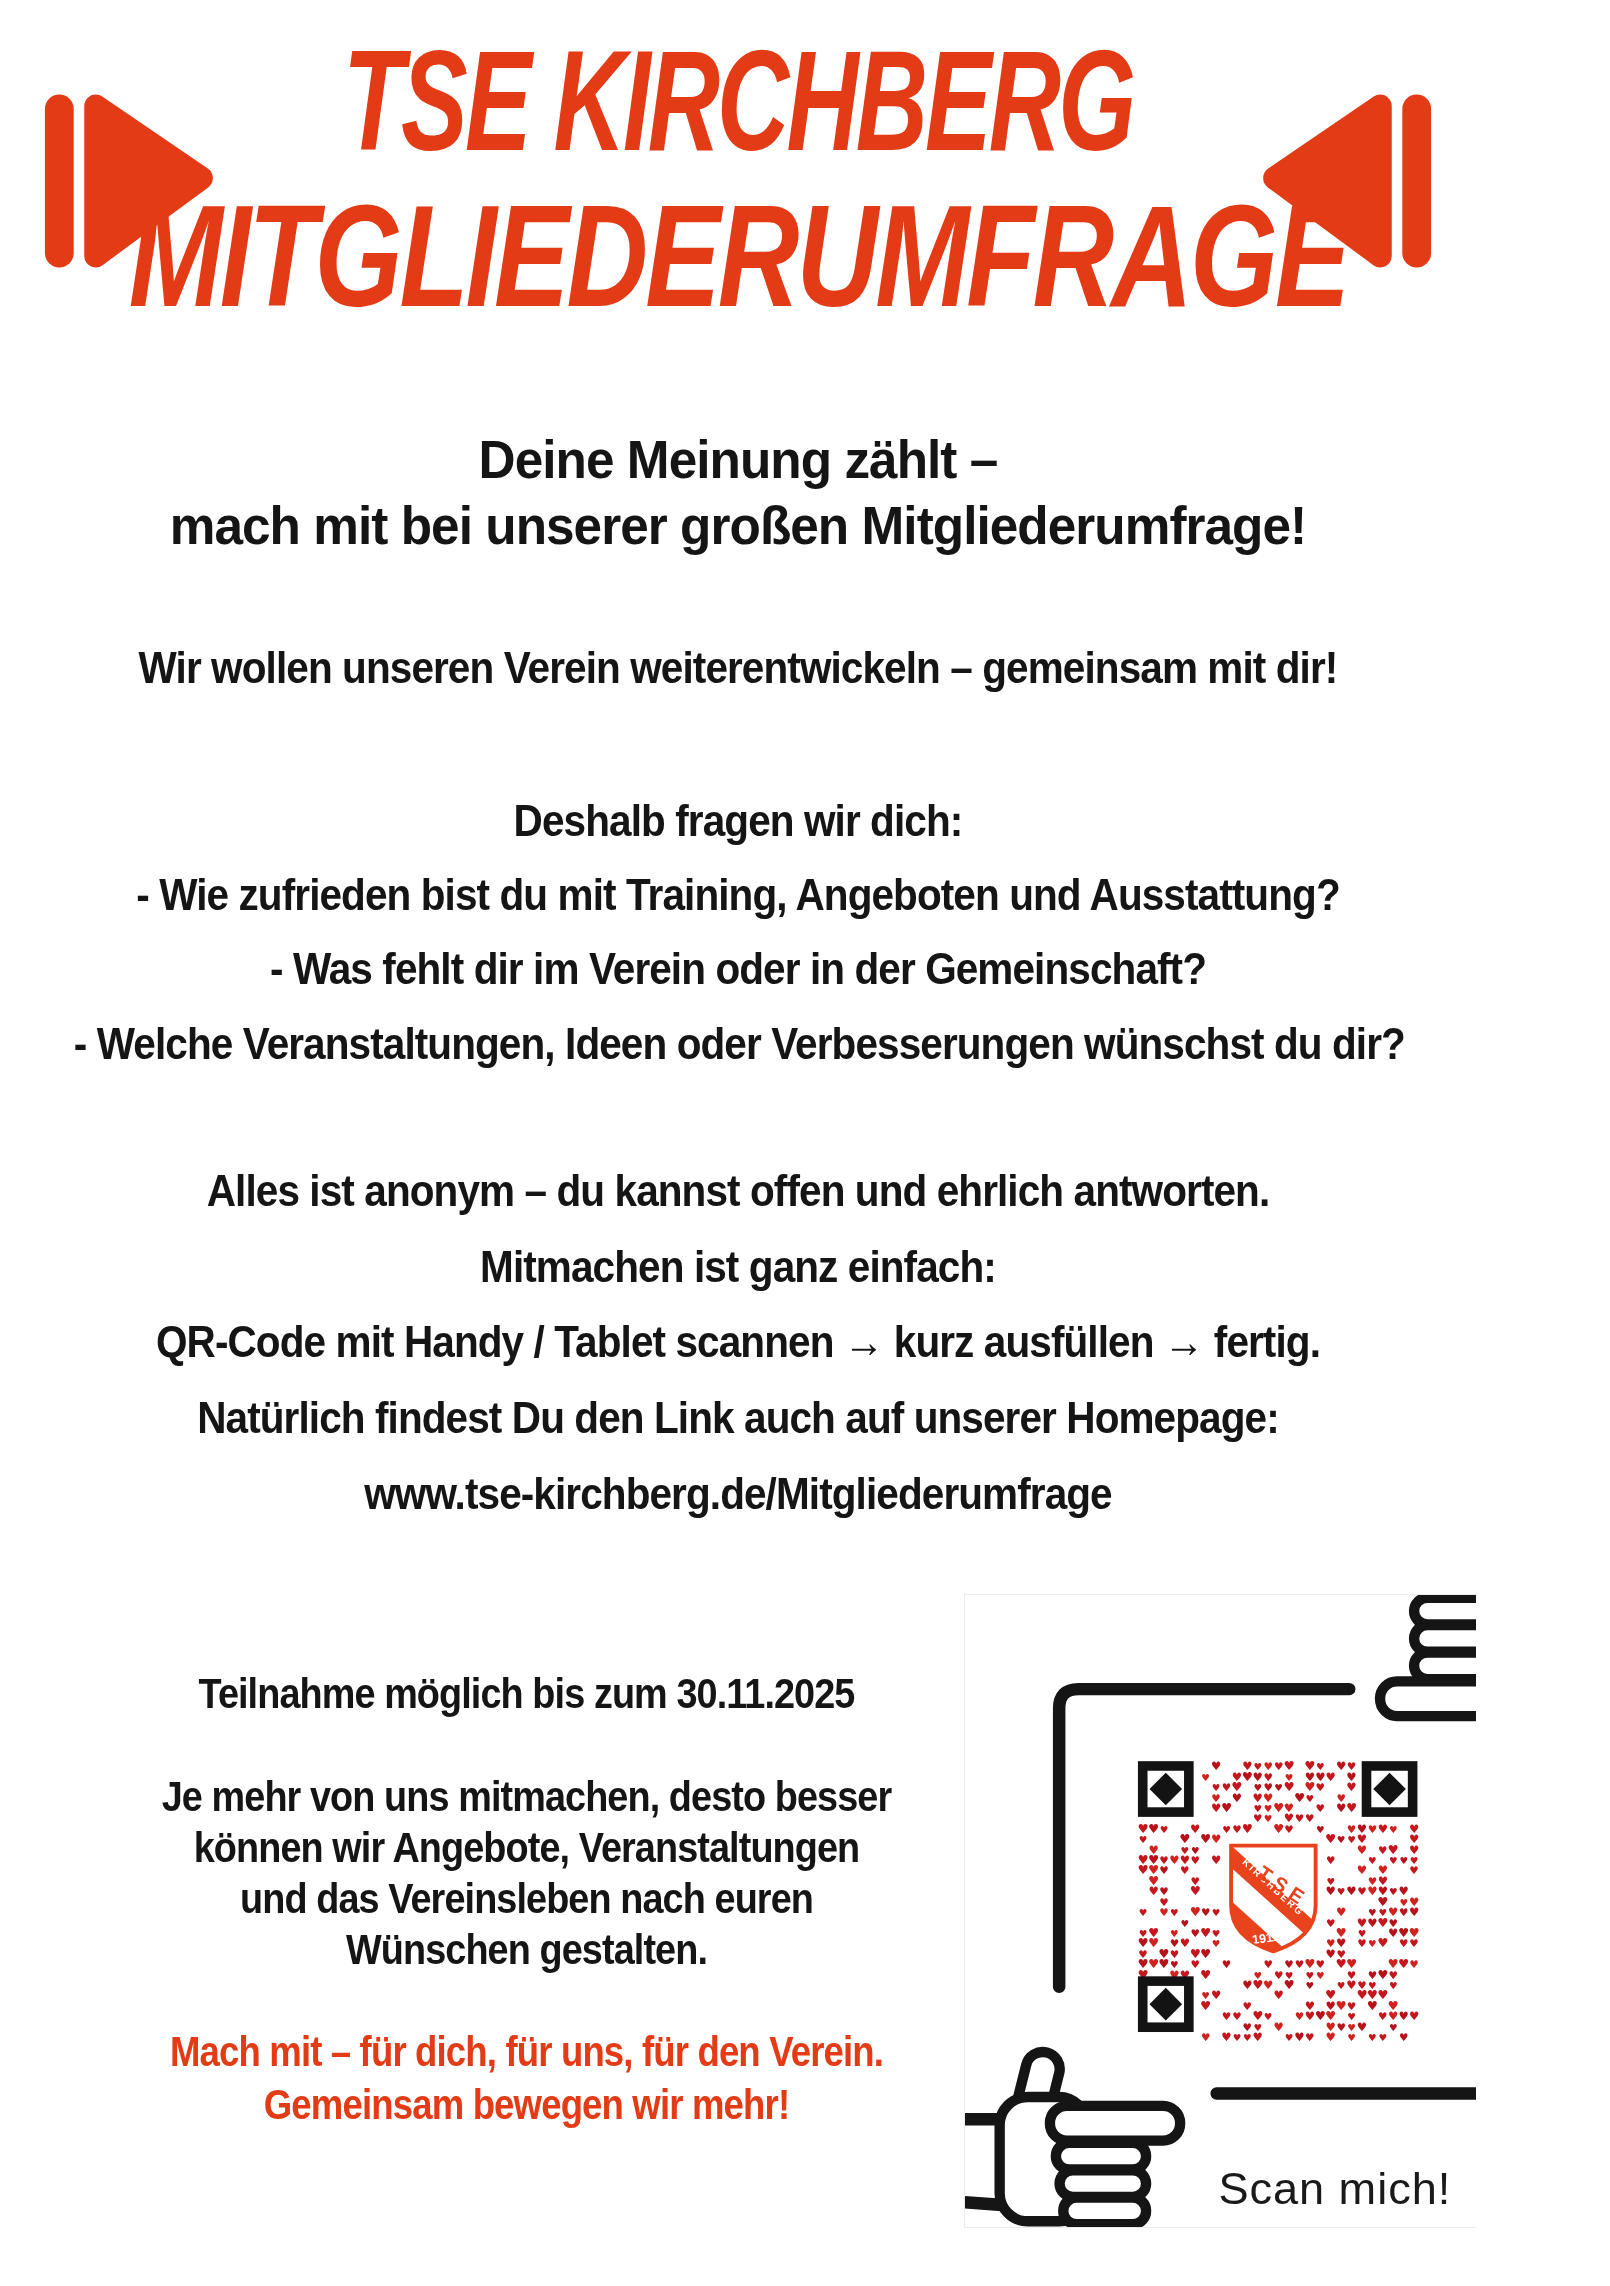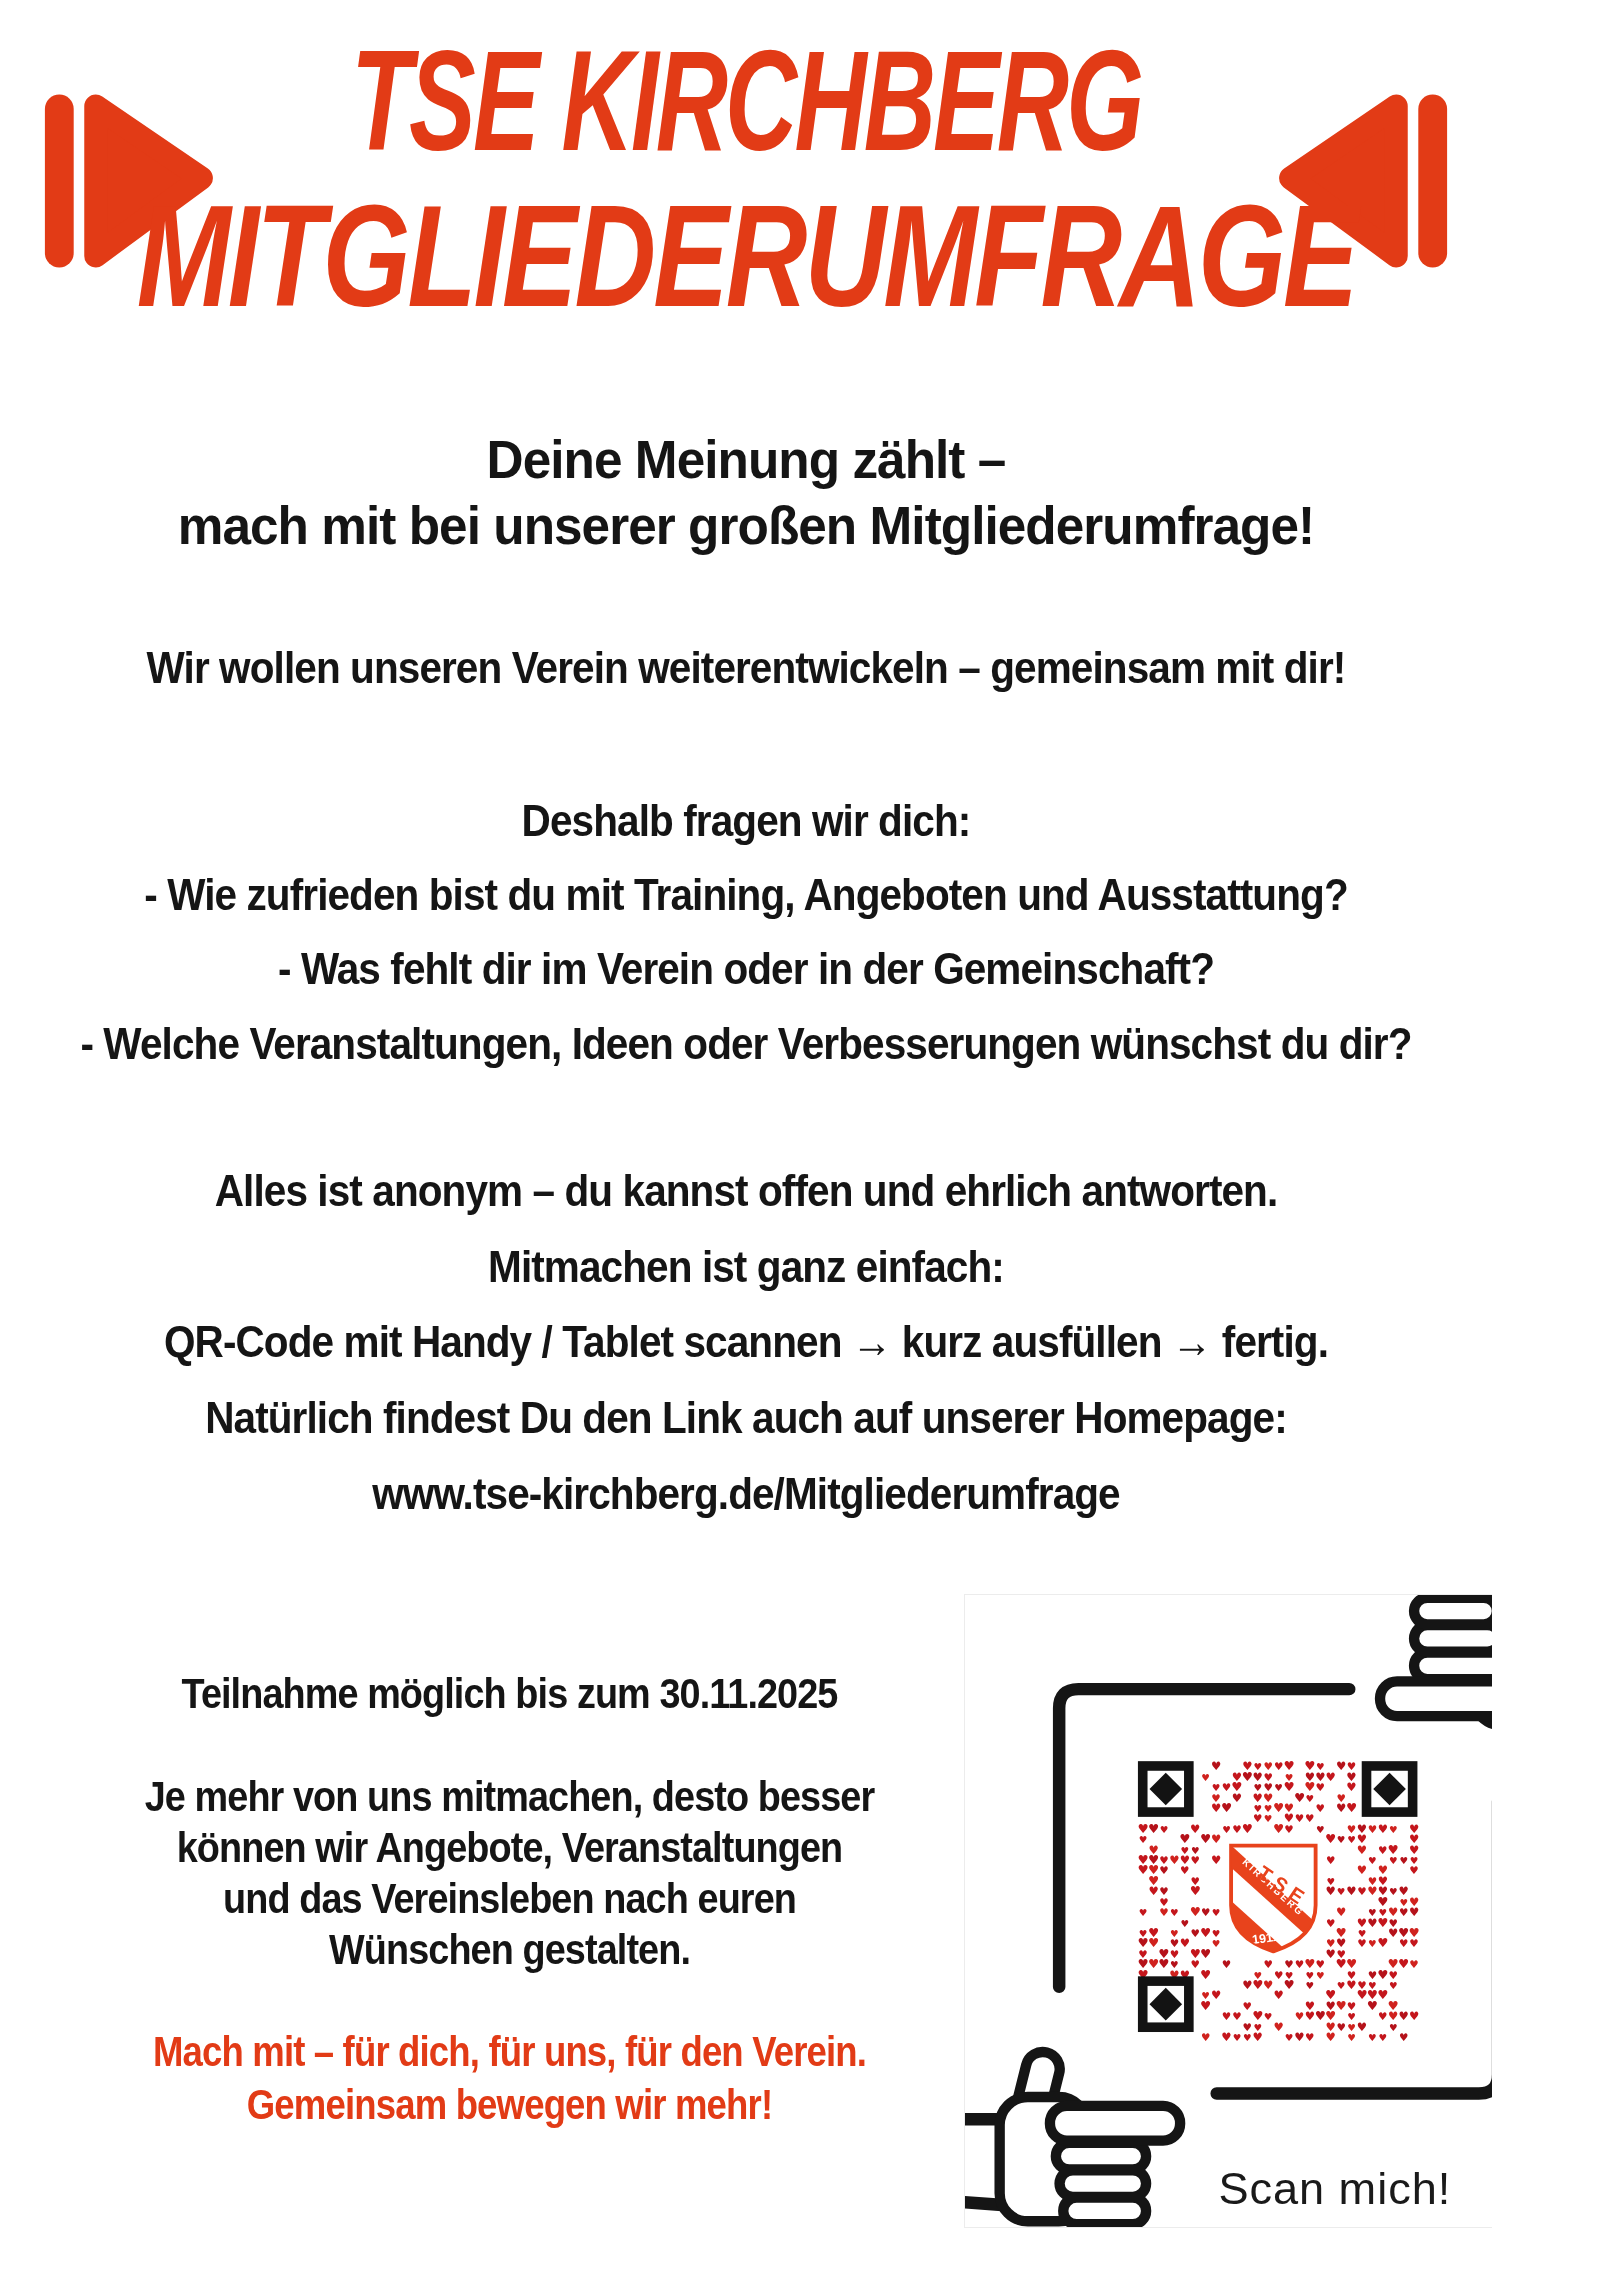--- a/index.html
+++ b/index.html
@@ -3,21 +3,20 @@
 <meta charset="utf-8">
 <style>
   html,body{margin:0;padding:0;background:#ffffff;}
   #page{
     position:relative;
     width:1476px;height:2286px;
     background:#ffffff;
     overflow:hidden;
     font-family:"Liberation Sans",sans-serif;
     color:#151515;
-    padding-left:16px;
   }
   .title-line{
     position:absolute;left:0;right:0;
     text-align:center;
     font-weight:bold;font-style:italic;
     color:#e23b16;
     line-height:1;
     white-space:nowrap;
     letter-spacing:-2.9px;
   }
@@ -31,21 +30,21 @@
     text-align:center;
     font-weight:bold;
     white-space:nowrap;
     letter-spacing:-1px;
     transform:scaleX(0.9);
     line-height:1.15;
   }
   .h2{font-size:54px;transform:scaleX(0.95);}
   .b47{font-size:45px;}
   .leftcol{
-    position:absolute;left:29px;top:0;width:961px;height:2286px;
+    position:absolute;left:46px;top:0;width:961px;height:2286px;
   }
   .lline{
     position:absolute;left:0;right:0;
     text-align:center;font-weight:bold;
     white-space:nowrap;letter-spacing:-1px;
     transform:scaleX(0.9);
     font-size:42px;line-height:1.15;
   }
   .red{color:#e23b16;transform:scaleX(0.85);font-size:43px;}
   .qr-box{

